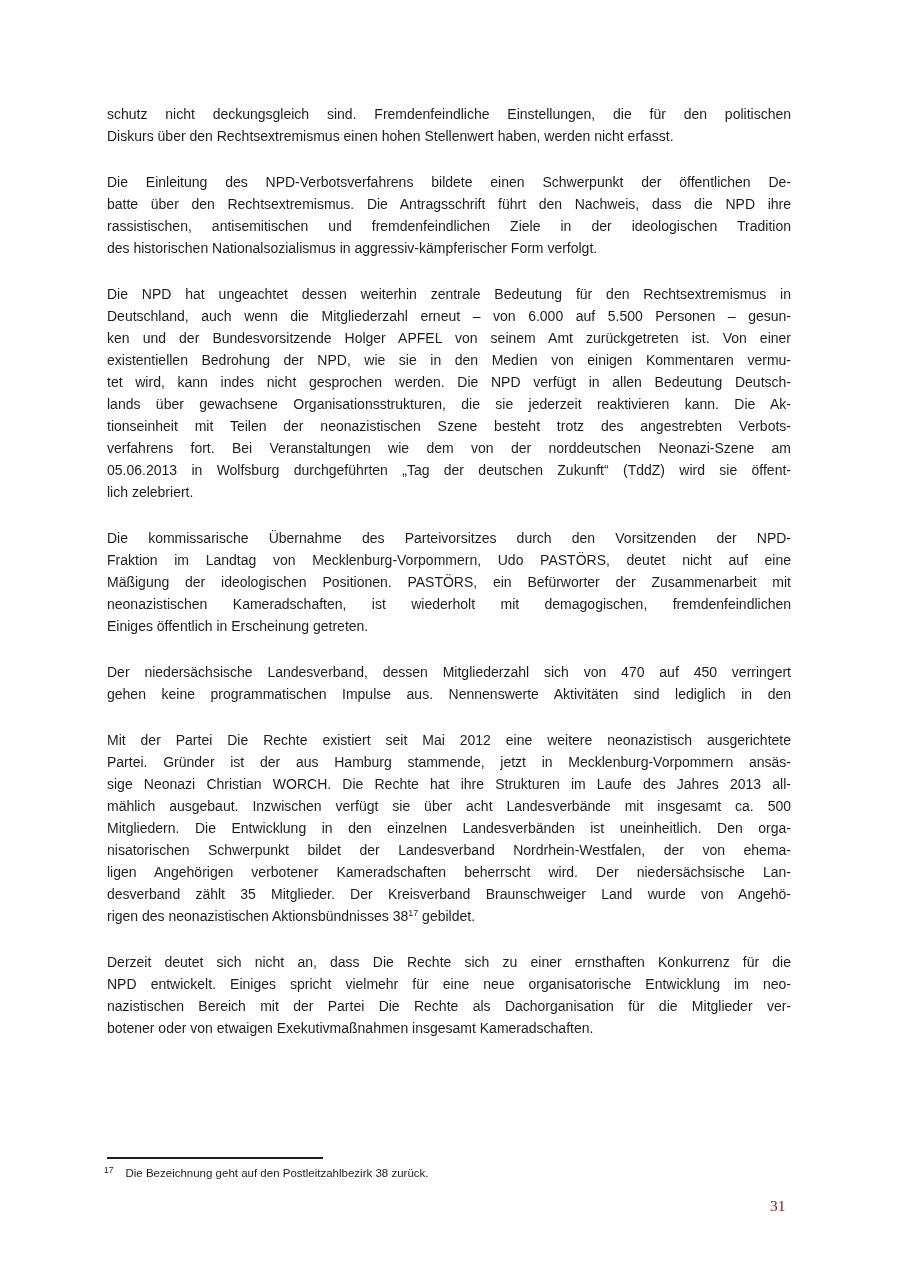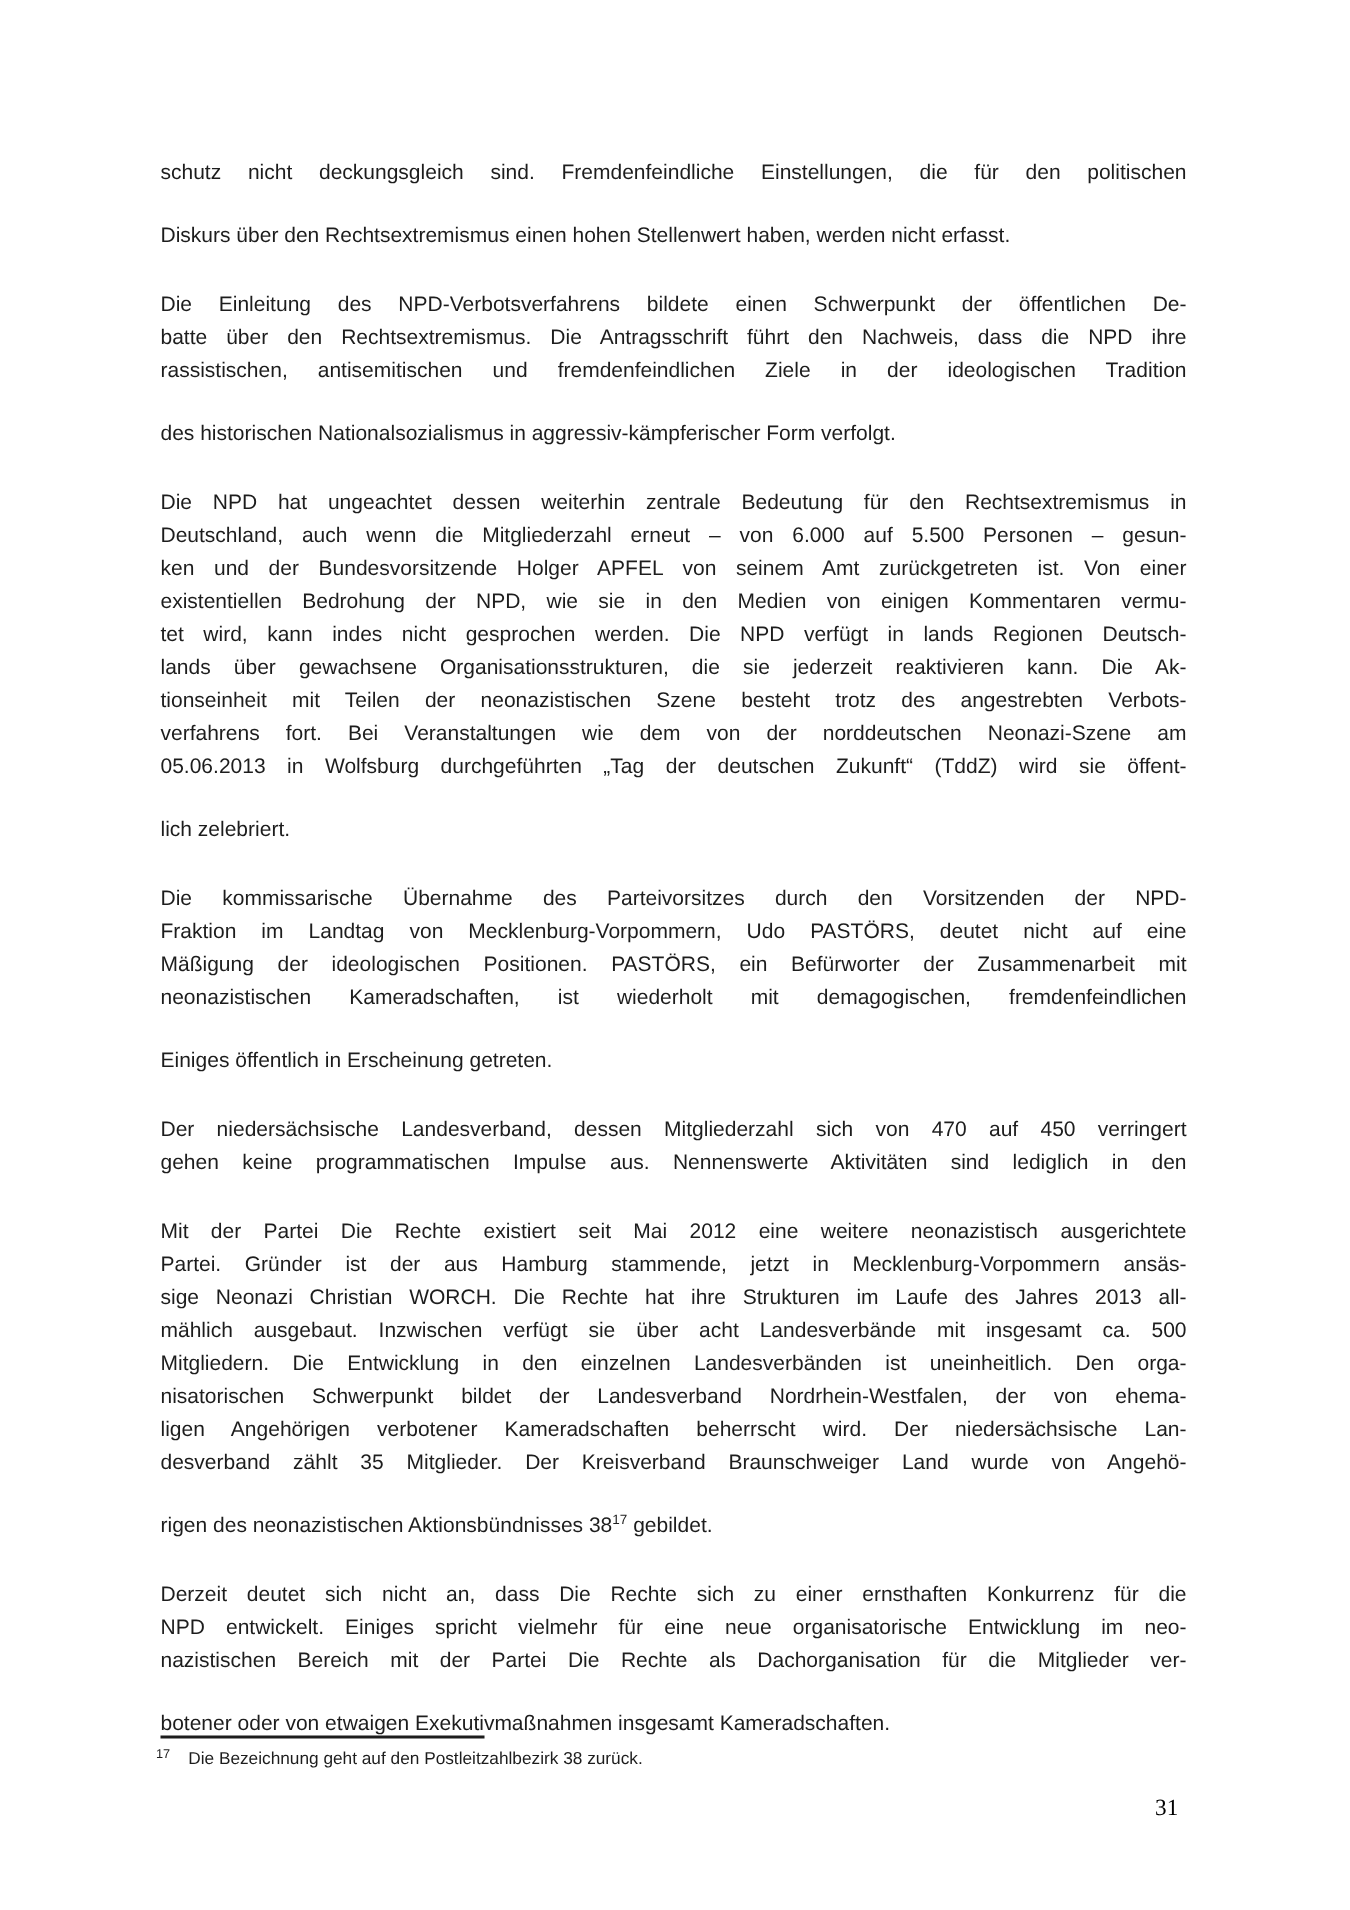--- a/index.html
+++ b/index.html
@@ -21,21 +21,20 @@
     line-height: 22px;
   }
   .para { margin: 0 0 24px 0; }
   .para:last-child { margin-bottom: 0; }
   .line {
     text-align: justify;
     text-align-last: justify;
   }
   .line.last {
     text-align-last: left;
-    margin-top: 20px;
   }
   .line sup {
     font-size: 9px;
     line-height: 0;
     vertical-align: 5px;
   }
   .footnote-rule {
     position: absolute;
     left: 107px;
     top: 1157px;
@@ -57,21 +56,21 @@
     line-height: 0;
     vertical-align: 4px;
     margin-right: 12px;
   }
   .page-number {
     position: absolute;
     left: 770px;
     top: 1197px;
     font-family: "Liberation Serif", serif;
     font-size: 15.5px;
-    color: #000000;
+    color: #7f1d1d;
   }
 </style>
 </head>
 <body>
 
 <div class="page">
 
   <div class="text-block">
       <div class="para">
         <div class="line">schutz nicht deckungsgleich sind. Fremdenfeindliche Einstellungen, die für den politischen</div>
@@ -81,21 +80,21 @@
         <div class="line">Die Einleitung des NPD-Verbotsverfahrens bildete einen Schwerpunkt der öffentlichen De-</div>
         <div class="line">batte über den Rechtsextremismus. Die Antragsschrift führt den Nachweis, dass die NPD ihre</div>
         <div class="line">rassistischen, antisemitischen und fremdenfeindlichen Ziele in der ideologischen Tradition</div>
         <div class="line last">des historischen Nationalsozialismus in aggressiv-kämpferischer Form verfolgt.</div>
       </div>
       <div class="para">
         <div class="line">Die NPD hat ungeachtet dessen weiterhin zentrale Bedeutung für den Rechtsextremismus in</div>
         <div class="line">Deutschland, auch wenn die Mitgliederzahl erneut – von 6.000 auf 5.500 Personen – gesun-</div>
         <div class="line">ken und der Bundesvorsitzende Holger APFEL von seinem Amt zurückgetreten ist. Von einer</div>
         <div class="line">existentiellen Bedrohung der NPD, wie sie in den Medien von einigen Kommentaren vermu-</div>
-        <div class="line">tet wird, kann indes nicht gesprochen werden. Die NPD verfügt in lands Regionen Deutsch-</div>
+        <div class="line">tet wird, kann indes nicht gesprochen werden. Die NPD verfügt in allen Bedeutung Deutsch-</div>
         <div class="line">lands über gewachsene Organisationsstrukturen, die sie jederzeit reaktivieren kann. Die Ak-</div>
         <div class="line">tionseinheit mit Teilen der neonazistischen Szene besteht trotz des angestrebten Verbots-</div>
         <div class="line">verfahrens fort. Bei Veranstaltungen wie dem von der norddeutschen Neonazi-Szene am</div>
         <div class="line">05.06.2013 in Wolfsburg durchgeführten „Tag der deutschen Zukunft“ (TddZ) wird sie öffent-</div>
         <div class="line last">lich zelebriert.</div>
       </div>
       <div class="para">
         <div class="line">Die kommissarische Übernahme des Parteivorsitzes durch den Vorsitzenden der NPD-</div>
         <div class="line">Fraktion im Landtag von Mecklenburg-Vorpommern, Udo PASTÖRS, deutet nicht auf eine</div>
         <div class="line">Mäßigung der ideologischen Positionen. PASTÖRS, ein Befürworter der Zusammenarbeit mit</div>

